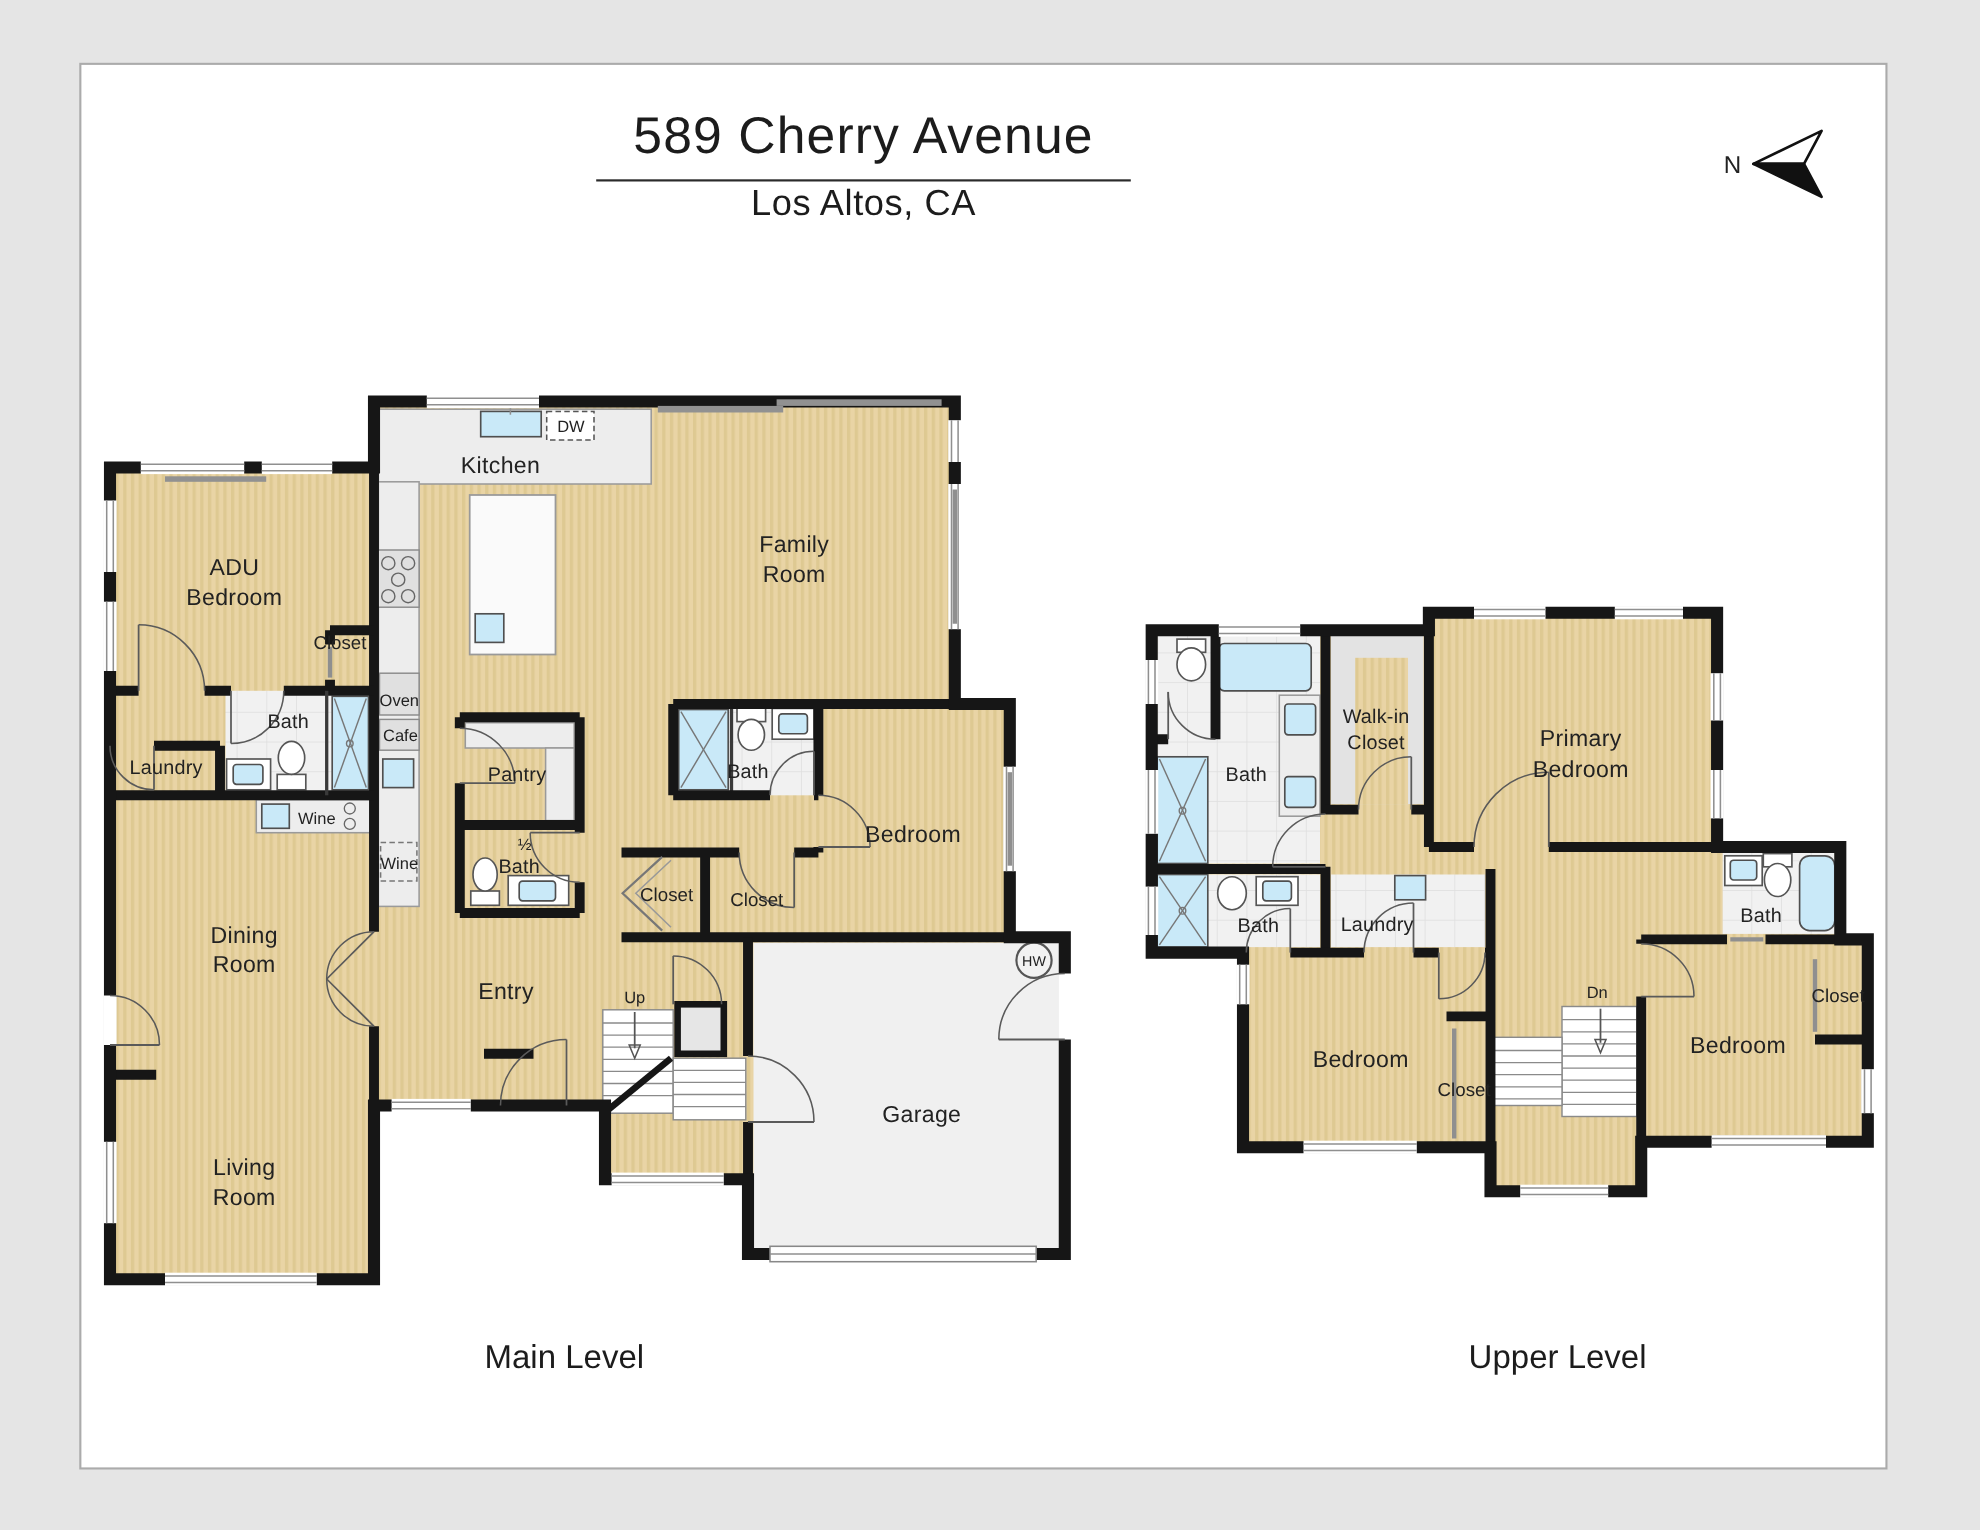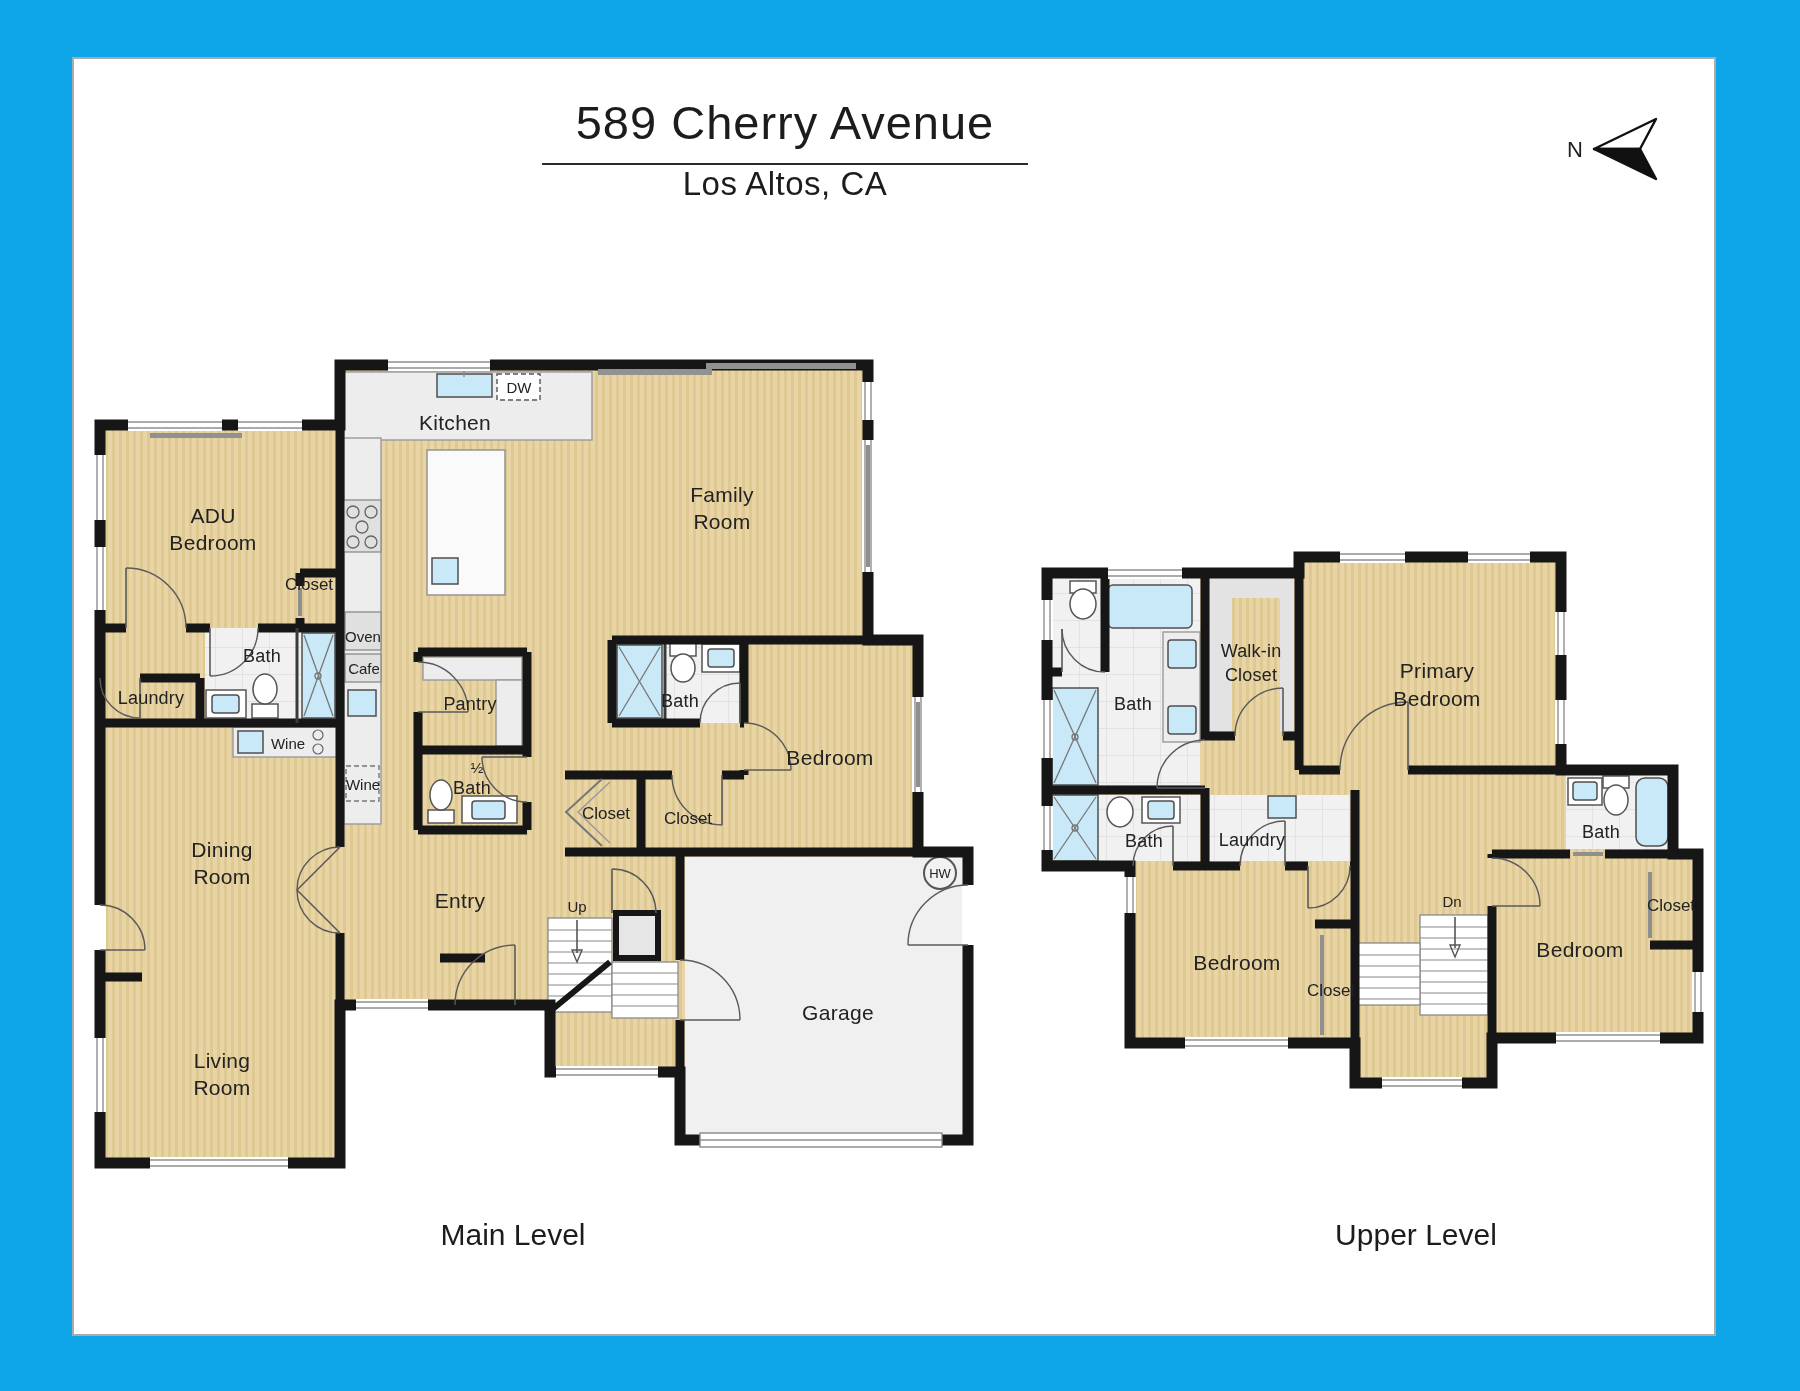--- a/index.html
+++ b/index.html
@@ -1,16 +1,16 @@
 <!DOCTYPE html>
 <html><head>
 <meta charset="utf-8">
 <style>
   html,body{margin:0;padding:0;background:#ffffff;}
-  #page{position:relative;width:1800px;height:1391px;background:#0ea5e9;
+  #page{position:relative;width:1800px;height:1391px;background:#e5e5e5;
         font-family:"Liberation Sans", sans-serif;color:#1c1c1c;overflow:hidden;}
   #frame{position:absolute;left:72px;top:57px;width:1640px;height:1275px;
          border:2px solid #ababab;background:#fff;}
   #titleblock{position:absolute;left:420px;top:95px;width:730px;text-align:center;}
   #titleblock .title{display:inline-block;font-size:47px;letter-spacing:1px;
          padding:0 34px 13px 34px;border-bottom:2px solid #2b2b2b;white-space:nowrap;}
   #titleblock .subtitle{font-size:33px;margin-top:0;letter-spacing:0.5px;}
   .caption{position:absolute;top:1218px;font-size:30px;text-align:center;width:360px;}
   #cap-main{left:333px;}
   #cap-upper{left:1236px;}

